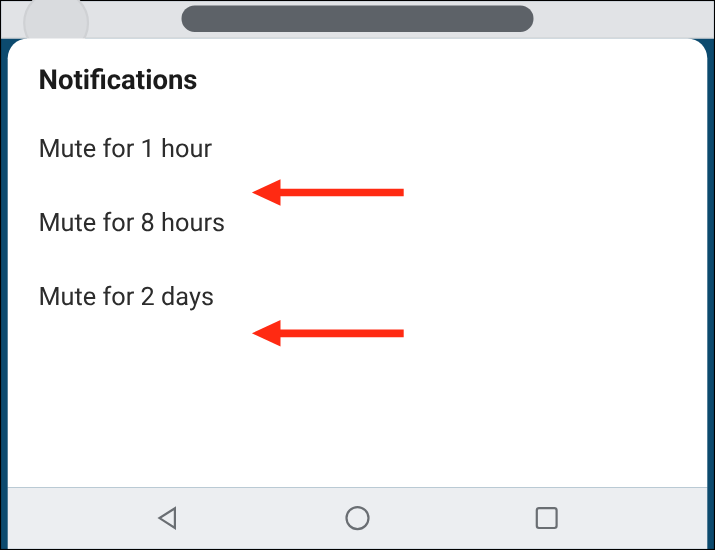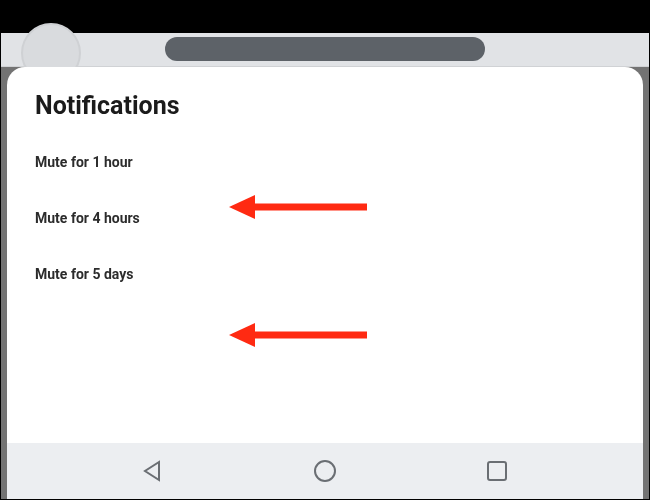--- a/index.html
+++ b/index.html
@@ -6,22 +6,21 @@
     html,body { width:650px; height:500px; }
     body {
       font-family:-apple-system,BlinkMacSystemFont,"Segoe UI",Roboto,sans-serif;
       background:#000;
       position:relative;
       overflow:hidden;
     }
     .frame {
       position:absolute;
       top:1px; left:1px; right:1px; bottom:1px;
-      background:#737373;
-      margin-top:32px;
+      background:#0c4a6e;
     }
     .topbar {
       position:absolute;
       top:0; left:0; right:0;
       height:34px;
       background:#e1e3e6;
       border-bottom:1px solid #d0d2d5;
     }
     .topbar-pill{
       position:absolute;
@@ -46,22 +45,22 @@
       border-radius:18px 18px 0 0;
       padding:24px 28px 0 28px;
     }
     .title {
       font-size:25px;
       font-weight:700;
       color:#1b1b1b;
       margin-bottom:26px;
     }
     .option {
-      font-size:14px;
-      font-weight:700;
+      font-size:23px;
+      font-weight:400;
       color:#2c2c2c;
       padding:8px 0;
       margin-bottom:24px;
       cursor:pointer;
       display:block;
     }
     .arrow{
       position:absolute;
       pointer-events:none;
     }
@@ -92,22 +91,22 @@
 <div class="frame">
   <div class="topbar">
     <div class="topbar-circle"></div>
     <div class="topbar-pill"></div>
   </div>
 
   <div class="sheet">
     <div class="title">Notifications</div>
 
     <div class="option">Mute for 1 hour</div>
-    <div class="option">Mute for 4 hours</div>
-    <div class="option">Mute for 5 days</div>
+    <div class="option">Mute for 8 hours</div>
+    <div class="option">Mute for 2 days</div>
 
     <svg class="arrow" style="top:123px; left:222px;" width="140" height="34">
       <line x1="138" y1="17" x2="22" y2="17" stroke="#ff2a12" stroke-width="7"></line>
       <polygon points="0,17 26,5 26,29" fill="#ff2a12"></polygon>
     </svg>
     <svg class="arrow" style="top:251px; left:222px;" width="140" height="34">
       <line x1="138" y1="17" x2="22" y2="17" stroke="#ff2a12" stroke-width="7"></line>
       <polygon points="0,17 26,5 26,29" fill="#ff2a12"></polygon>
     </svg>
   </div>

